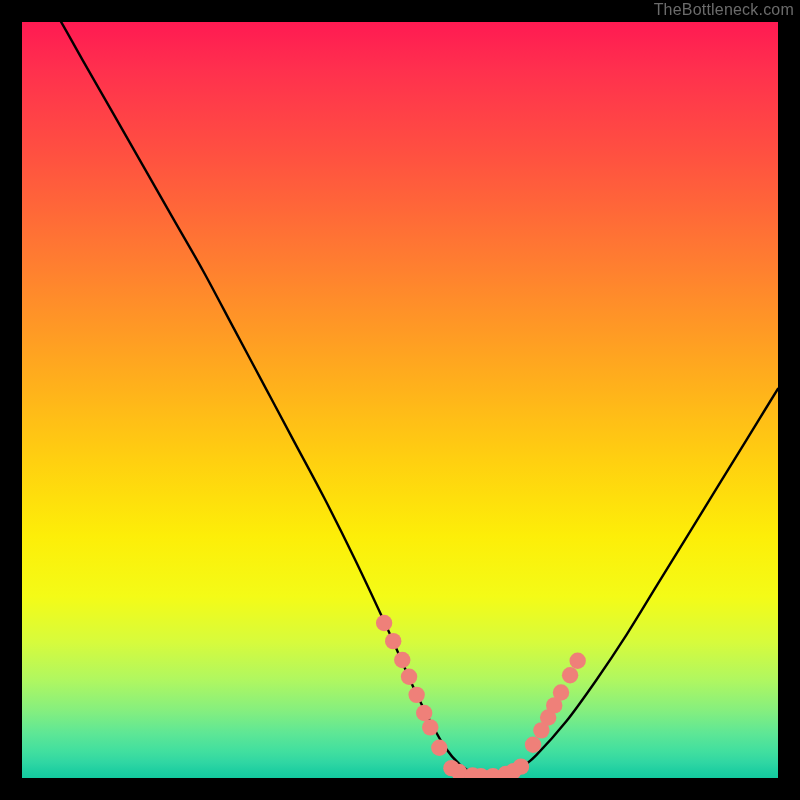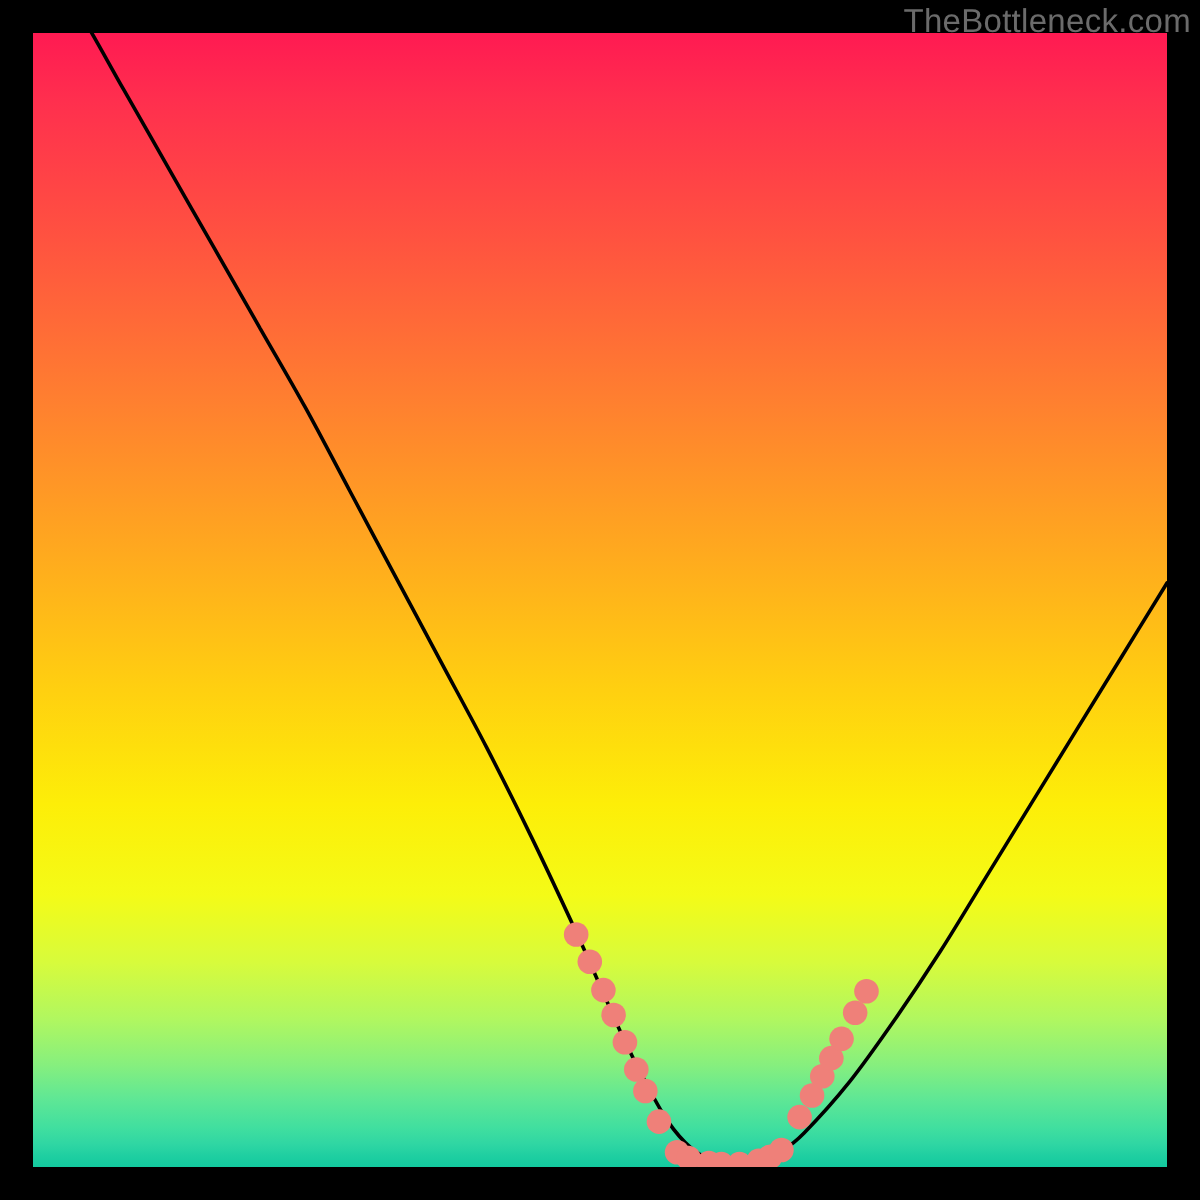--- a/index.html
+++ b/index.html
@@ -50,21 +50,21 @@
   }
   .svg-layer {
     position: absolute;
     inset: 0;
   }
   .watermark {
     position: absolute;
     top: 1px;
     right: 6px;
     color: #6b6b6b;
-    font-size: 22px;
+    font-size: 16px;
     letter-spacing: 0.2px;
     user-select: none;
     text-align: right;
   }
 </style>
 </head>
 <body>
 
 <div class="frame">
   <div class="plot">

